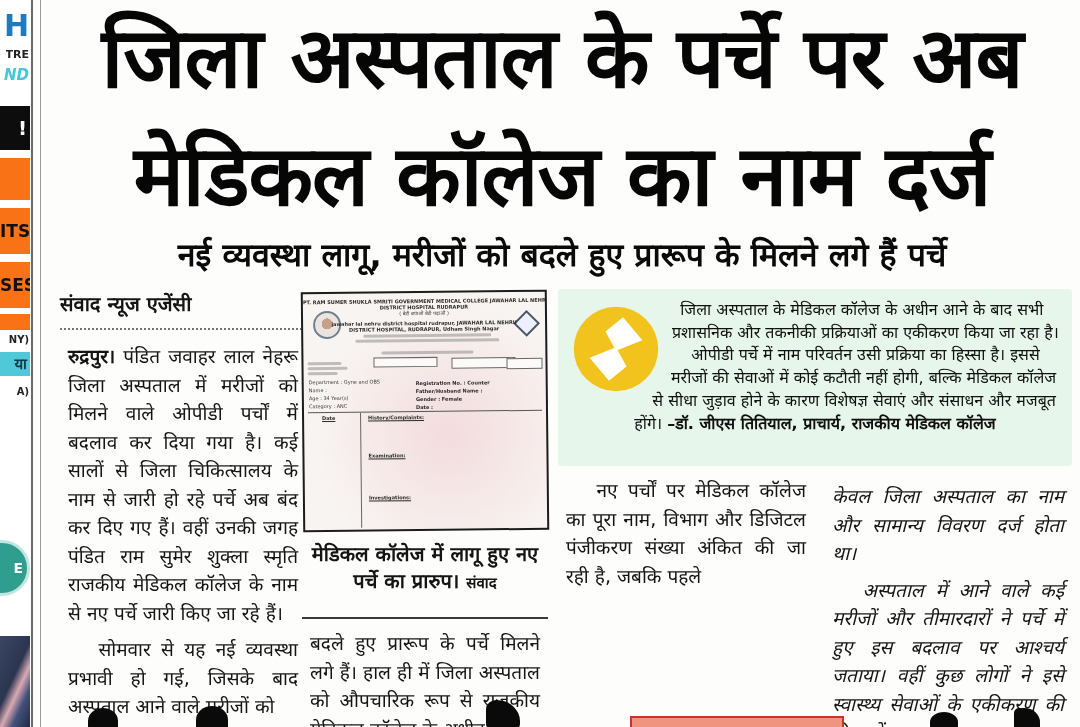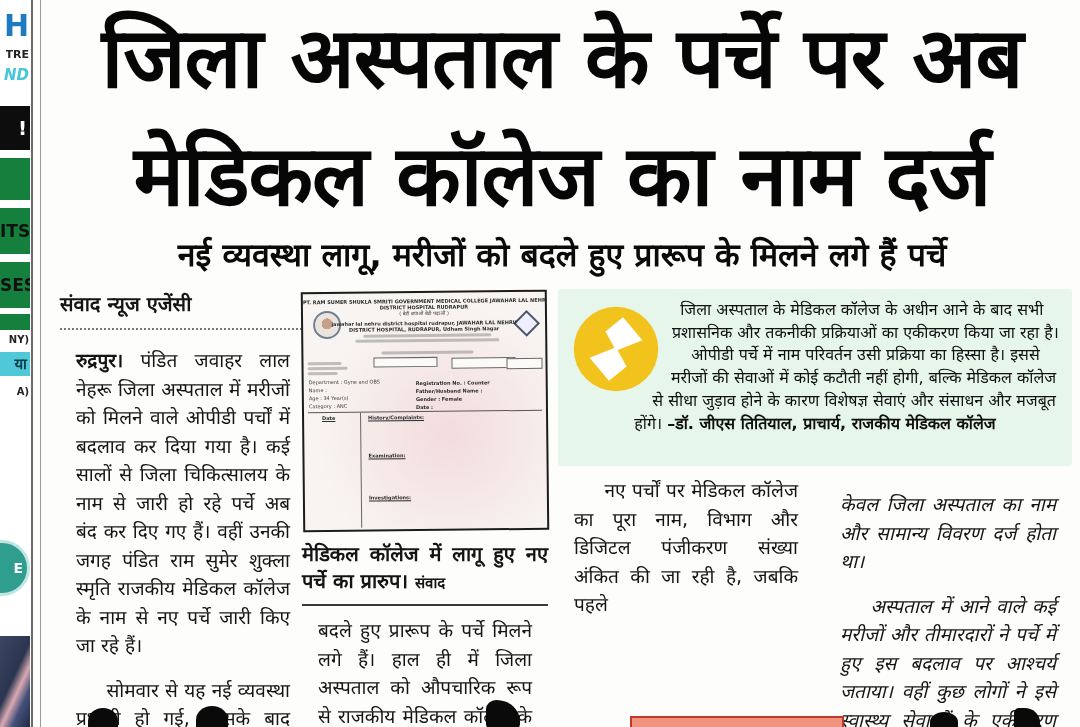--- a/index.html
+++ b/index.html
@@ -9,21 +9,21 @@
   .left-strip{position:absolute;left:0;top:0;width:30px;height:727px;background:#fff;overflow:hidden;}
   .rule-v{position:absolute;top:0;bottom:0;width:0;border-left:2px solid #6b6b6b;}
   .rule-v.r1{left:31px;}
   .rule-v.r2{left:40px;border-left:1px solid #9a9a9a;}
   .frag{position:absolute;right:1px;white-space:nowrap;overflow:hidden;}
   .frag-h{top:8px;font-size:30px;font-weight:800;color:#1f7bc0;}
   .frag-tre{top:48px;font-size:11px;font-weight:700;color:#222;}
   .frag-nd{top:66px;font-size:15px;font-weight:800;color:#45c7d9;font-style:italic;}
   .badge{position:absolute;left:0;width:30px;}
   .badge-black{top:106px;height:44px;background:#0d0d0d;color:#fff;font-weight:800;font-size:20px;text-align:right;line-height:44px;padding-right:3px;box-sizing:border-box;}
-  .badge-gray{background:#15803d;}
+  .badge-gray{background:#f97316;}
   .bg1{top:158px;height:42px;}
   .bg2{top:208px;height:46px;color:#111;font-weight:800;font-size:17px;text-align:right;line-height:46px;padding-right:2px;box-sizing:border-box;}
   .bg3{top:262px;height:46px;color:#111;font-weight:800;font-size:17px;text-align:right;line-height:46px;padding-right:2px;box-sizing:border-box;}
   .bg4{top:314px;height:16px;}
   .frag-ny{top:334px;font-size:10px;font-weight:700;color:#222;}
   .badge-cyan{top:352px;height:24px;background:#4fc8d8;color:#0c3d46;font-weight:700;font-size:15px;text-align:right;line-height:24px;padding-right:3px;box-sizing:border-box;}
   .frag-a{top:386px;font-size:10px;font-weight:700;color:#222;}
   .teal-circle{position:absolute;left:-26px;top:540px;width:56px;height:56px;border-radius:50%;
                background:#2f9e8f;border:3px solid #bfe6e0;color:#fff;font-weight:800;font-size:14px;
                display:flex;align-items:center;justify-content:flex-end;padding-right:4px;box-sizing:border-box;}
@@ -31,21 +31,21 @@
               background:linear-gradient(115deg,#3a4763 0%,#2b3550 45%,#d9a9b2 60%,#44507a 75%,#202a44 100%);}
   
   .headline{position:absolute;left:52px;width:1020px;text-align:center;font-weight:800;
             font-size:84px;line-height:112px;letter-spacing:-1px;color:#060606;white-space:nowrap;}
   .hl1{top:2px;text-align:center;}
   .hl2{top:120px;}
   .subhead{position:absolute;left:52px;top:232px;width:1020px;text-align:center;
            font-weight:700;font-size:32px;color:#0a0a0a;white-space:nowrap;}
   
   .col{position:absolute;font-size:19px;line-height:1.5;text-align:justify;color:#141414;}
-  .col p{margin:16px;}
+  .col p{margin:8px;}
   .col .indent{text-indent:1.6em;margin-top:2px;}
   .col1{left:60px;top:289px;width:246px;}
   .byline{font-size:20px;font-weight:700;padding-bottom:9px;border-bottom:2px dotted #777;margin-bottom:12px;text-align:left;}
   .col2{left:302px;top:291px;width:246px;}
   .col3{left:558px;top:474px;width:256px;}
   .col4{left:824px;top:474px;width:248px;font-style:italic;}
   
   .rx-frame{position:relative;height:236px;border:2px solid #1c1c1c;background:#f8f4f1;overflow:hidden;transform:rotate(-.6deg);}
   .rx-tint{position:absolute;inset:0;background:radial-gradient(ellipse at 60% 60%,rgba(236,190,198,.45),rgba(236,190,198,0) 65%);}
   .rx{position:absolute;font-size:5px;color:#3a3a3a;white-space:nowrap;}
@@ -53,22 +53,22 @@
   .rx-c{left:0;right:0;text-align:center;}
   .rx-logo-l{position:absolute;left:10px;top:17px;width:24px;height:24px;border-radius:50%;border:2px solid #70808f;
              background:radial-gradient(circle at 50% 45%,#c7a08a 0 30%,transparent 31%),#e9e4de;}
   .rx-logo-r{position:absolute;right:9px;top:22px;width:15px;height:15px;border:2px solid #4a5568;transform:rotate(45deg);background:#eef;}
   .skel{position:absolute;height:3px;background:#8f8f8f;opacity:.55;border-radius:2px;}
   .rx-box{position:absolute;border:1px solid #666;background:#fbfaf8;}
   .rx-table{position:absolute;left:4px;right:4px;top:118px;bottom:2px;border-top:1px solid #555;}
   .rx-vline{position:absolute;left:52px;top:0;bottom:0;border-left:1px solid #666;}
   .rx-u{text-decoration:underline;}
   
-  .caption{margin-top:10px;font-weight:700;font-size:20px;line-height:1.35;
-           padding-bottom:9px;border-bottom:2px solid #3a3a3a;}
+  .caption{margin-top:10px;font-weight:700;font-size:20px;line-height:1.35;text-align:center;
+           padding-bottom:22px;border-bottom:2px solid #3a3a3a;}
   .caption .credit{font-size:15px;font-weight:600;}
   .col2 .after-caption{margin-top:10px;}
   
   .quote-box{position:absolute;left:558px;top:289px;width:514px;height:177px;background:#e7f6ea;
              border-radius:4px;padding:10px 12px;box-sizing:border-box;font-size:16px;font-weight:500;
              line-height:1.42;text-align:center;color:#101010;}
   .quote-icon{float:left;width:88px;height:88px;margin:6px 12px 4px 2px;shape-outside:circle(50%);}
   .quote-box .attr{font-weight:700;}
   
   .red-bar{position:absolute;left:630px;top:716px;width:214px;height:12px;background:#f0937f;

